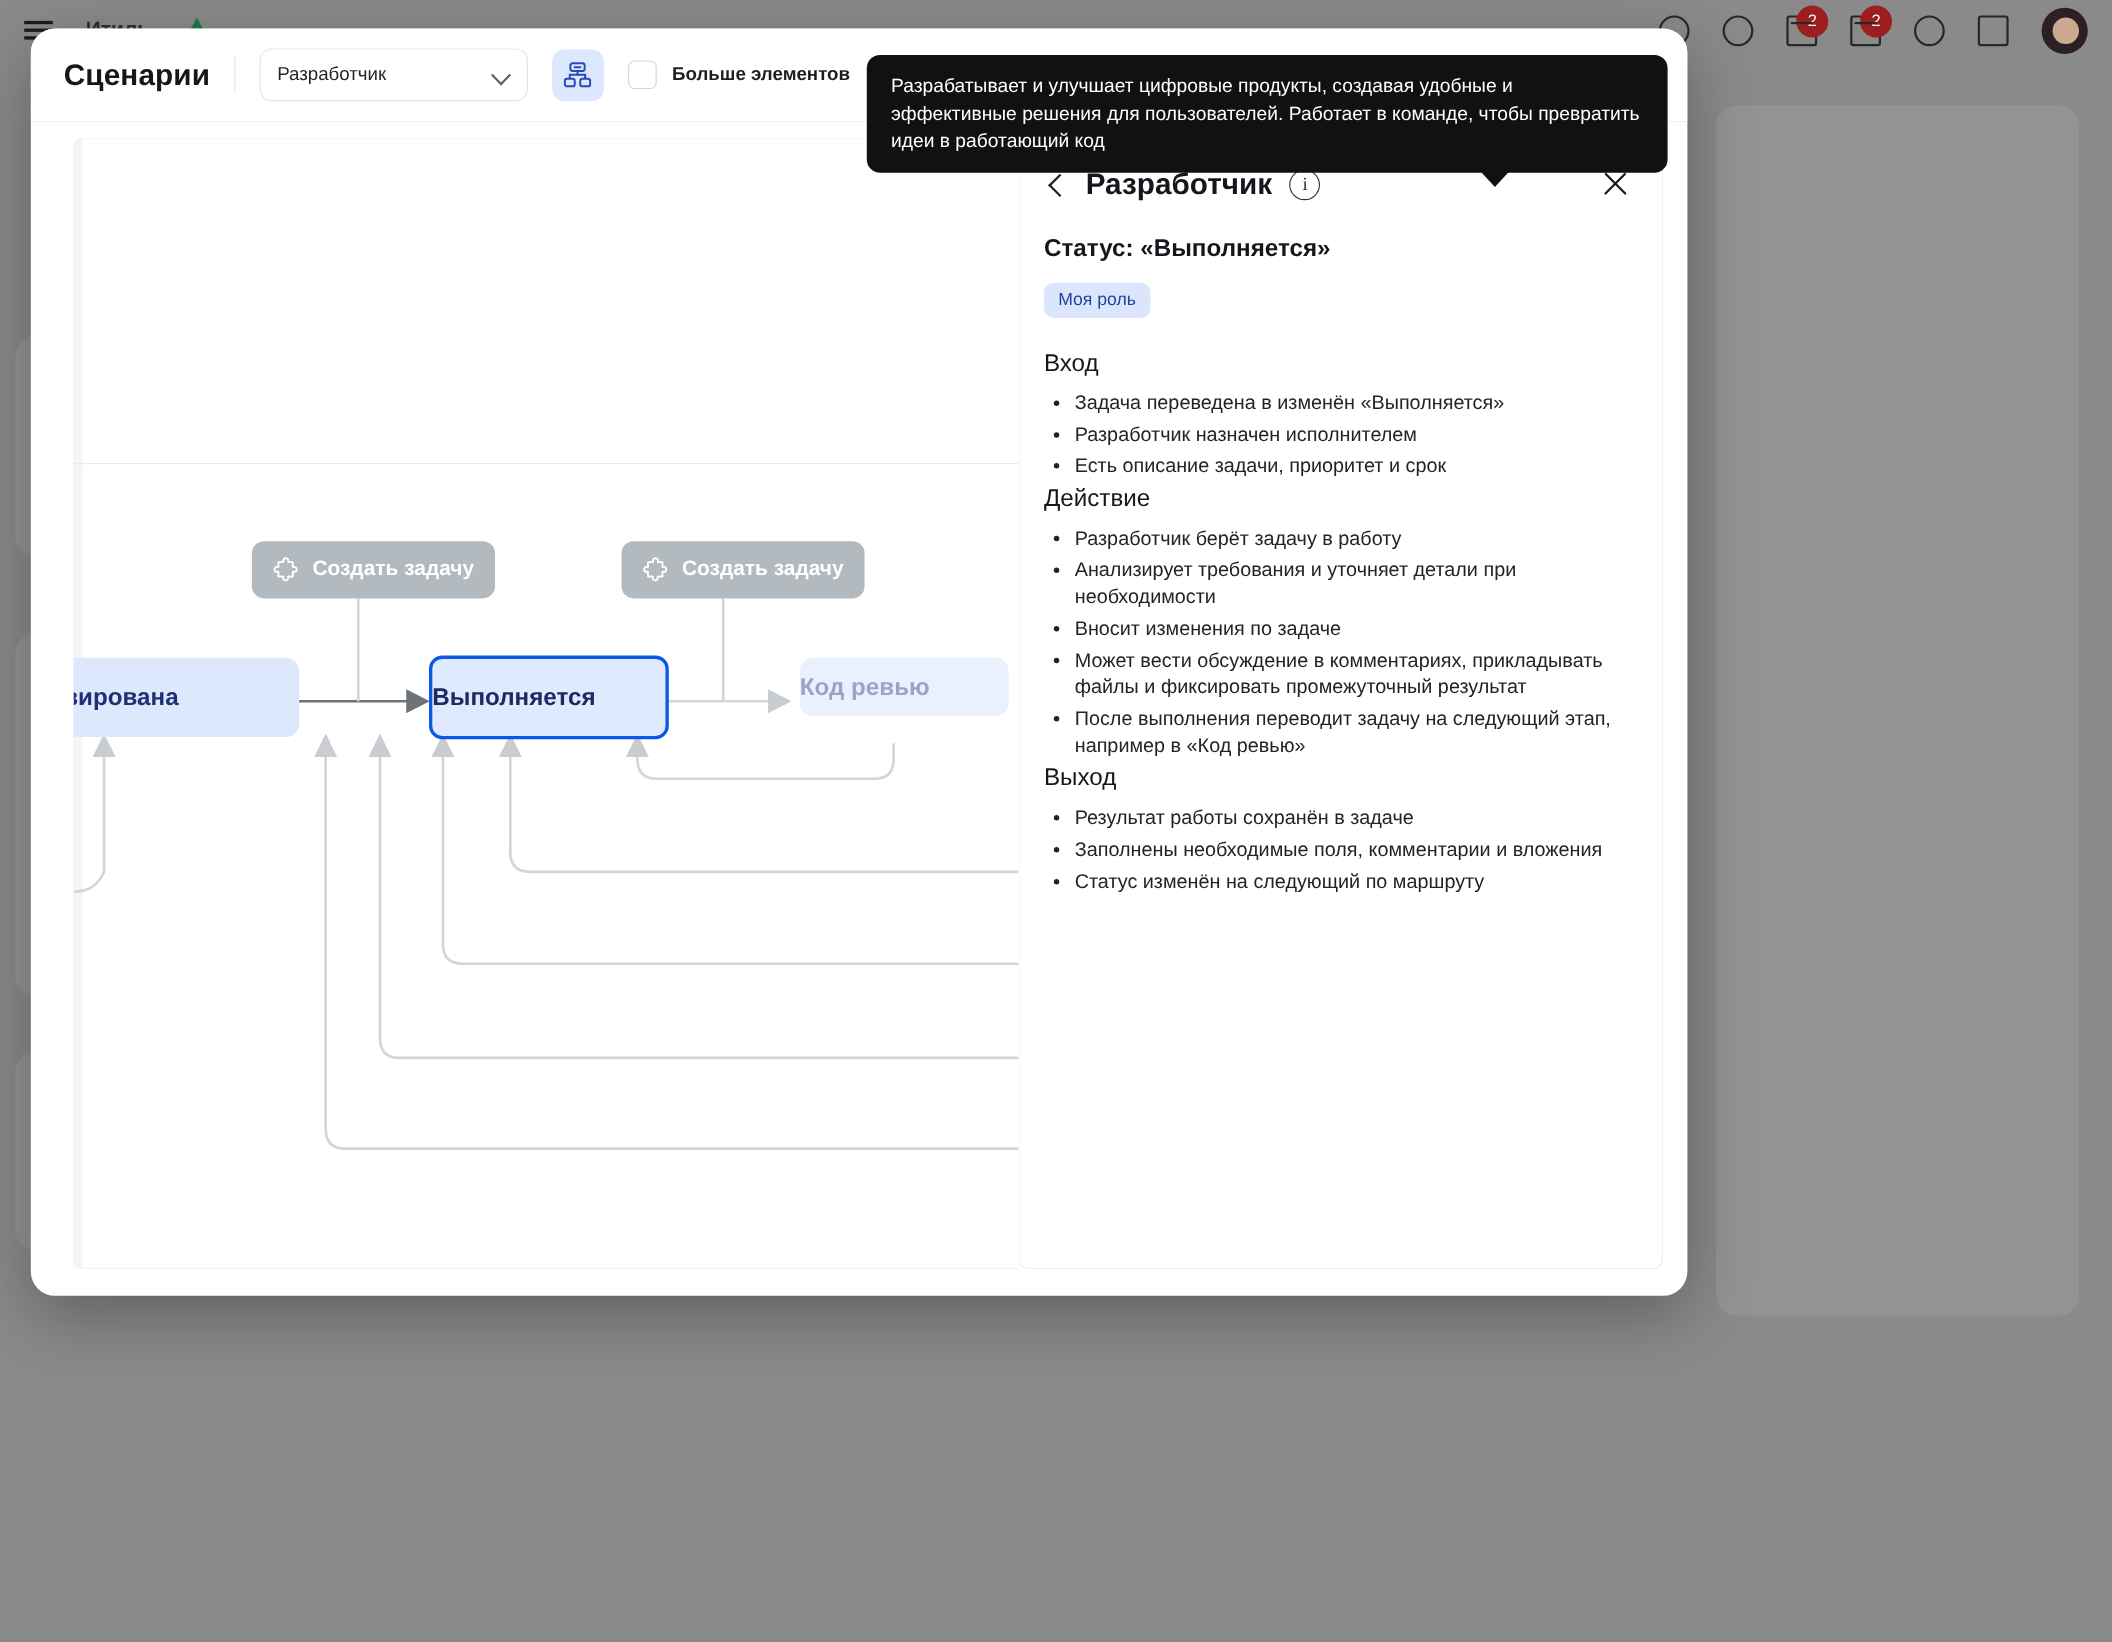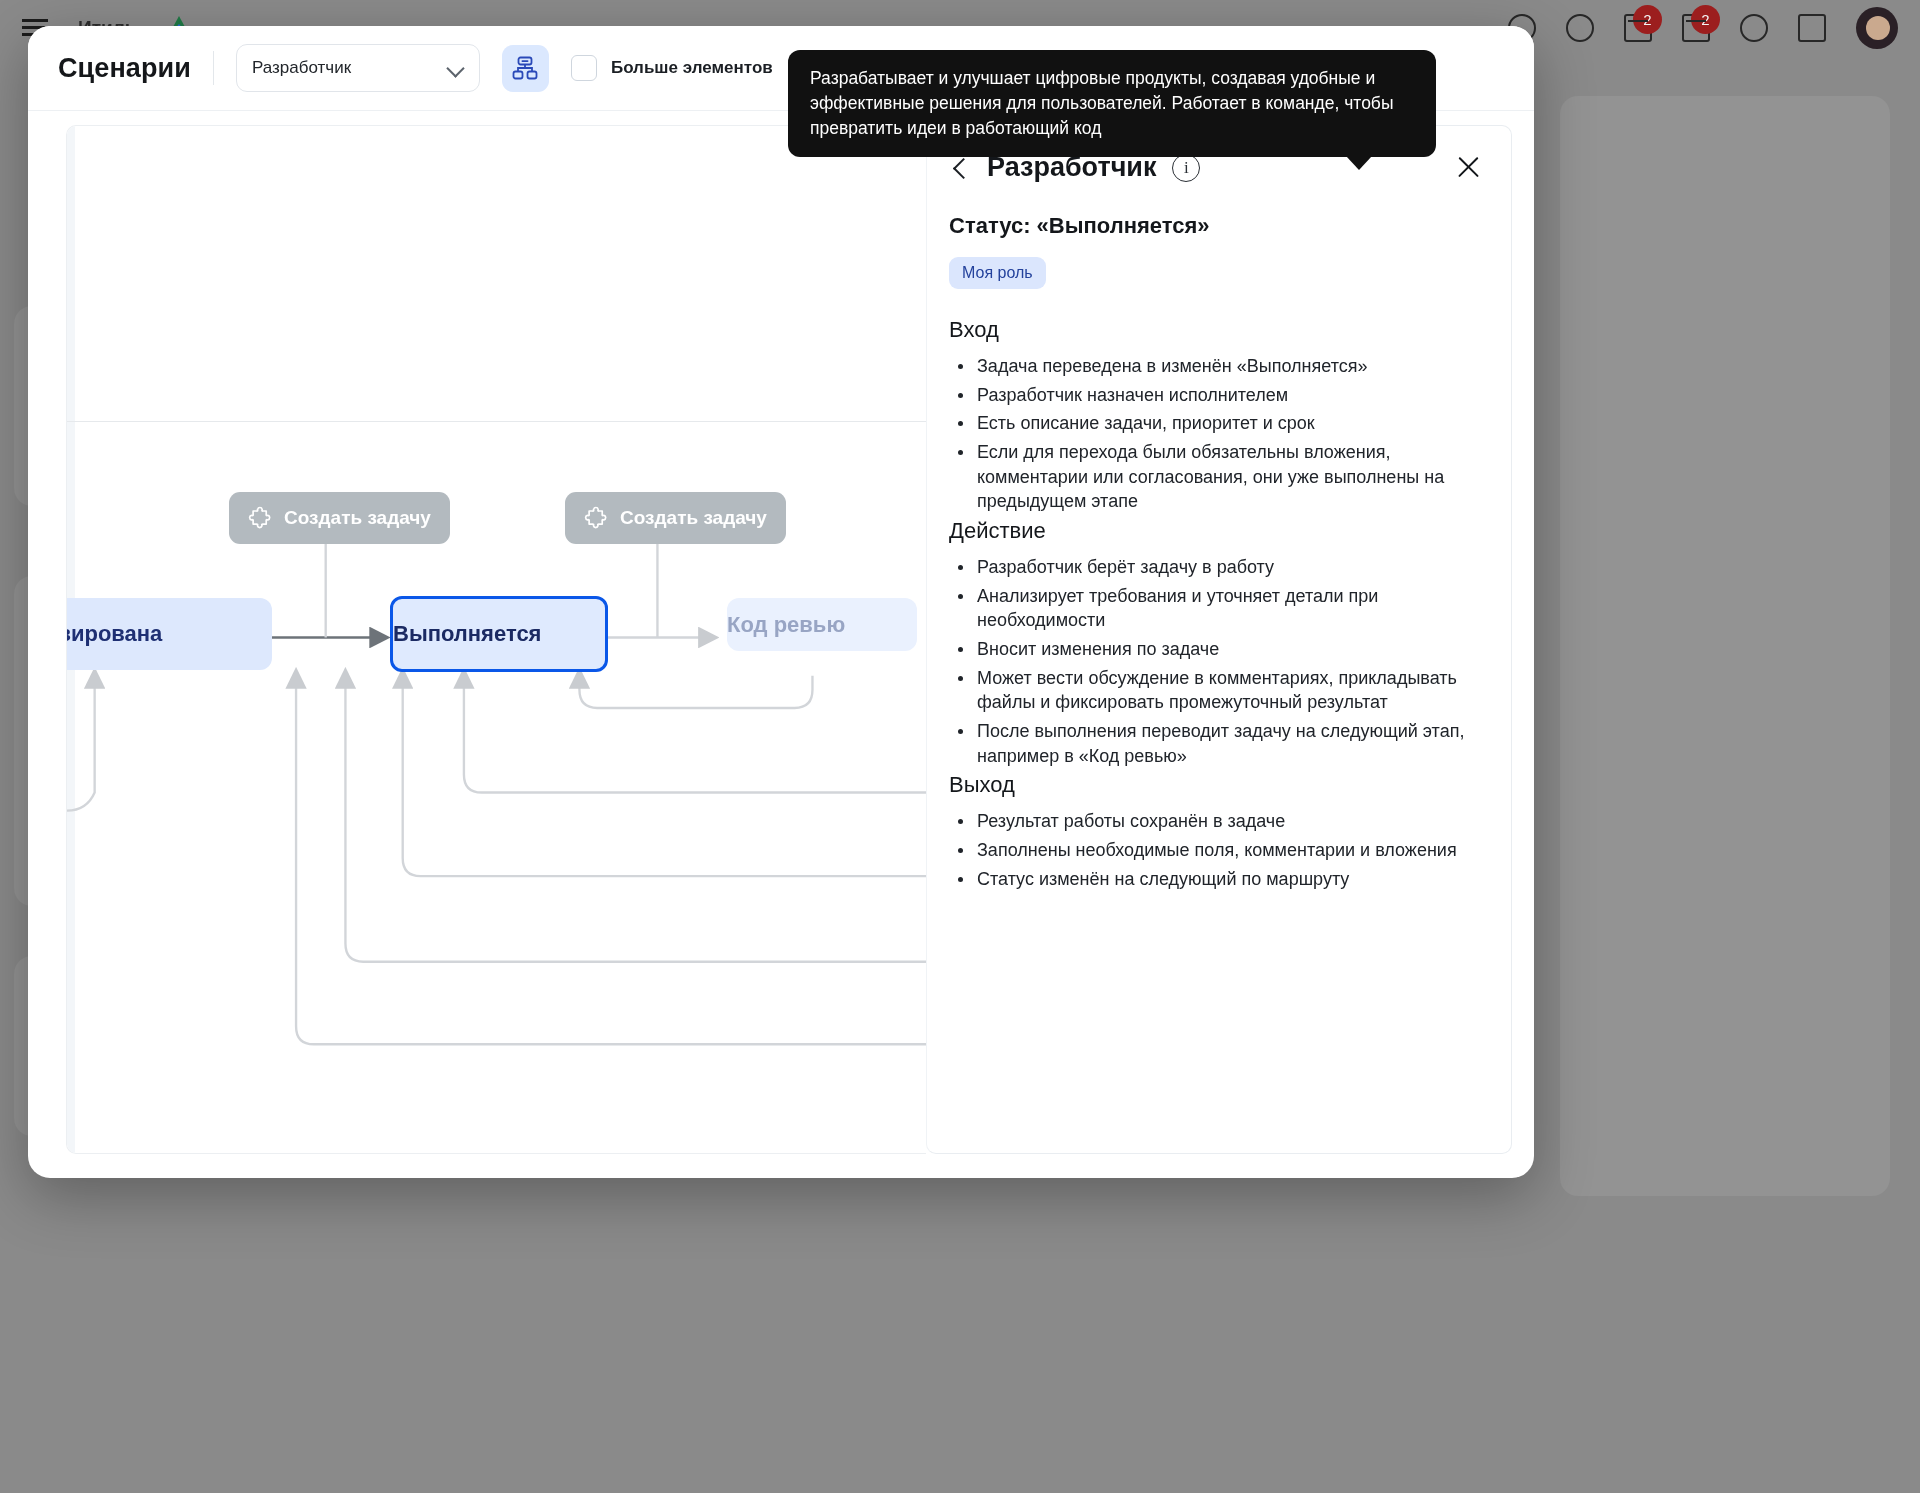--- a/index.html
+++ b/index.html
@@ -240,21 +240,21 @@
     margin-bottom: 4px;
   }
   ul.sec-list li::before {
     content: ""; position: absolute; left: 9px; top: 10px;
     width: 5px; height: 5px; border-radius: 50%; background: #20242a;
   }
 
   
   .tooltip {
     position: absolute;
-    left: 788px; top: 50px; width: 648px;
+    left: 788px; top: 50px; width: 728px;
     background: #111111; color: #fff;
     border-radius: 12px;
     padding: 16px 22px;
     font-size: 17.5px; line-height: 1.42;
     z-index: 50;
   }
   .tooltip::after {
     content: ""; position: absolute; left: 558px; bottom: -13px;
     border-left: 13px solid transparent;
     border-right: 13px solid transparent;
@@ -392,21 +392,20 @@
 
       <div class="status-line">Статус: «Выполняется»</div>
       <div class="role-badge">Моя роль</div>
 
       <div>
         <div class="sec-title">Вход</div>
         <ul class="sec-list">
           <li>Задача переведена в изменён «Выполняется»</li>
           <li>Разработчик назначен исполнителем</li>
           <li>Есть описание задачи, приоритет и срок</li>
-          <li>Если для перехода были обязательны вложения, комментарии или согласования, они уже выполнены на предыдущем этапе</li>
         </ul>
       </div>
 
       <div>
         <div class="sec-title">Действие</div>
         <ul class="sec-list">
           <li>Разработчик берёт задачу в работу</li>
           <li>Анализирует требования и уточняет детали при необходимости</li>
           <li>Вносит изменения по задаче</li>
           <li>Может вести обсуждение в комментариях, прикладывать файлы и фиксировать промежуточный результат</li>

